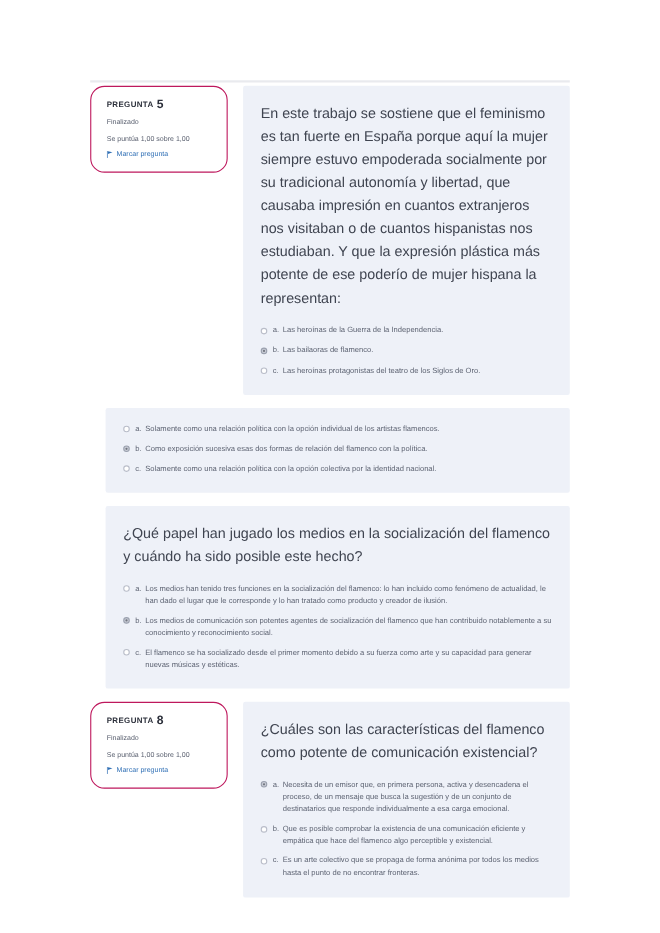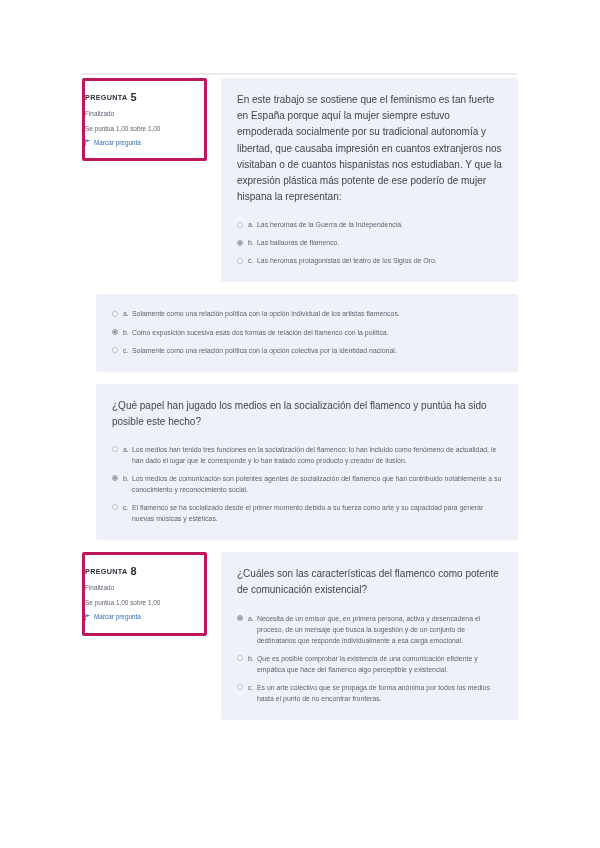--- a/index.html
+++ b/index.html
@@ -34,23 +34,23 @@
   }
   .question-block {
     display: flex;
     align-items: flex-start;
     margin-bottom: 12px;
   }
   .info-card {
     width: 125px;
     flex: 0 0 125px;
     background: #ffffff;
-    border: 3px solid #be185d;
-    border-radius: 2px;
-    padding: 11px 9px 12px 0;
+    border: 1px solid #be185d;
+    border-radius: 13px;
+    padding: 11px 9px 12px 14px;
     box-sizing: border-box;
   }
   .info-title {
     font-size: 7.2px;
     font-weight: bold;
     letter-spacing: 0.35px;
     color: #2b2f3a;
     margin-bottom: 7px;
     line-height: 1;
   }
@@ -87,21 +87,21 @@
   .content-panel {
     margin-left: 14px;
     flex: 1 1 auto;
     background: #eef1f8;
     border-radius: 2px;
     padding: 14px 16px 16px 16px;
     box-sizing: border-box;
     min-height: 20px;
   }
   .qtext {
-    font-size: 10px;
+    font-size: 13px;
     line-height: 1.62;
     color: #3f4450;
     margin: 0 0 14px 0;
   }
   .answers {
     margin: 0;
     padding: 0;
     list-style: none;
   }
   .answer {
@@ -214,21 +214,21 @@
     <span class="radio"></span>
     <span class="ans-letter">c.</span>
     <span class="ans-text">Solamente como una relación política con la opción colectiva por la identidad nacional.</span>
   </li>
 </ul>
     </div>
   </div>
 
   <div class="question-block">
     <div class="content-panel">
-      <p class="qtext">¿Qué papel han jugado los medios en la socialización del flamenco y puntúa ha sido posible este hecho?</p>
+      <p class="qtext">¿Qué papel han jugado los medios en la socialización del flamenco y cuándo ha sido posible este hecho?</p>
       <ul class="answers">
   <li class="answer">
     <span class="radio"></span>
     <span class="ans-letter">a.</span>
     <span class="ans-text">Los medios han tenido tres funciones en la socialización del flamenco: lo han incluido como fenómeno de actualidad, le han dado el lugar que le corresponde y lo han tratado como producto y creador de ilusión.</span>
   </li>
 
   <li class="answer">
     <span class="radio checked"></span>
     <span class="ans-letter">b.</span>

